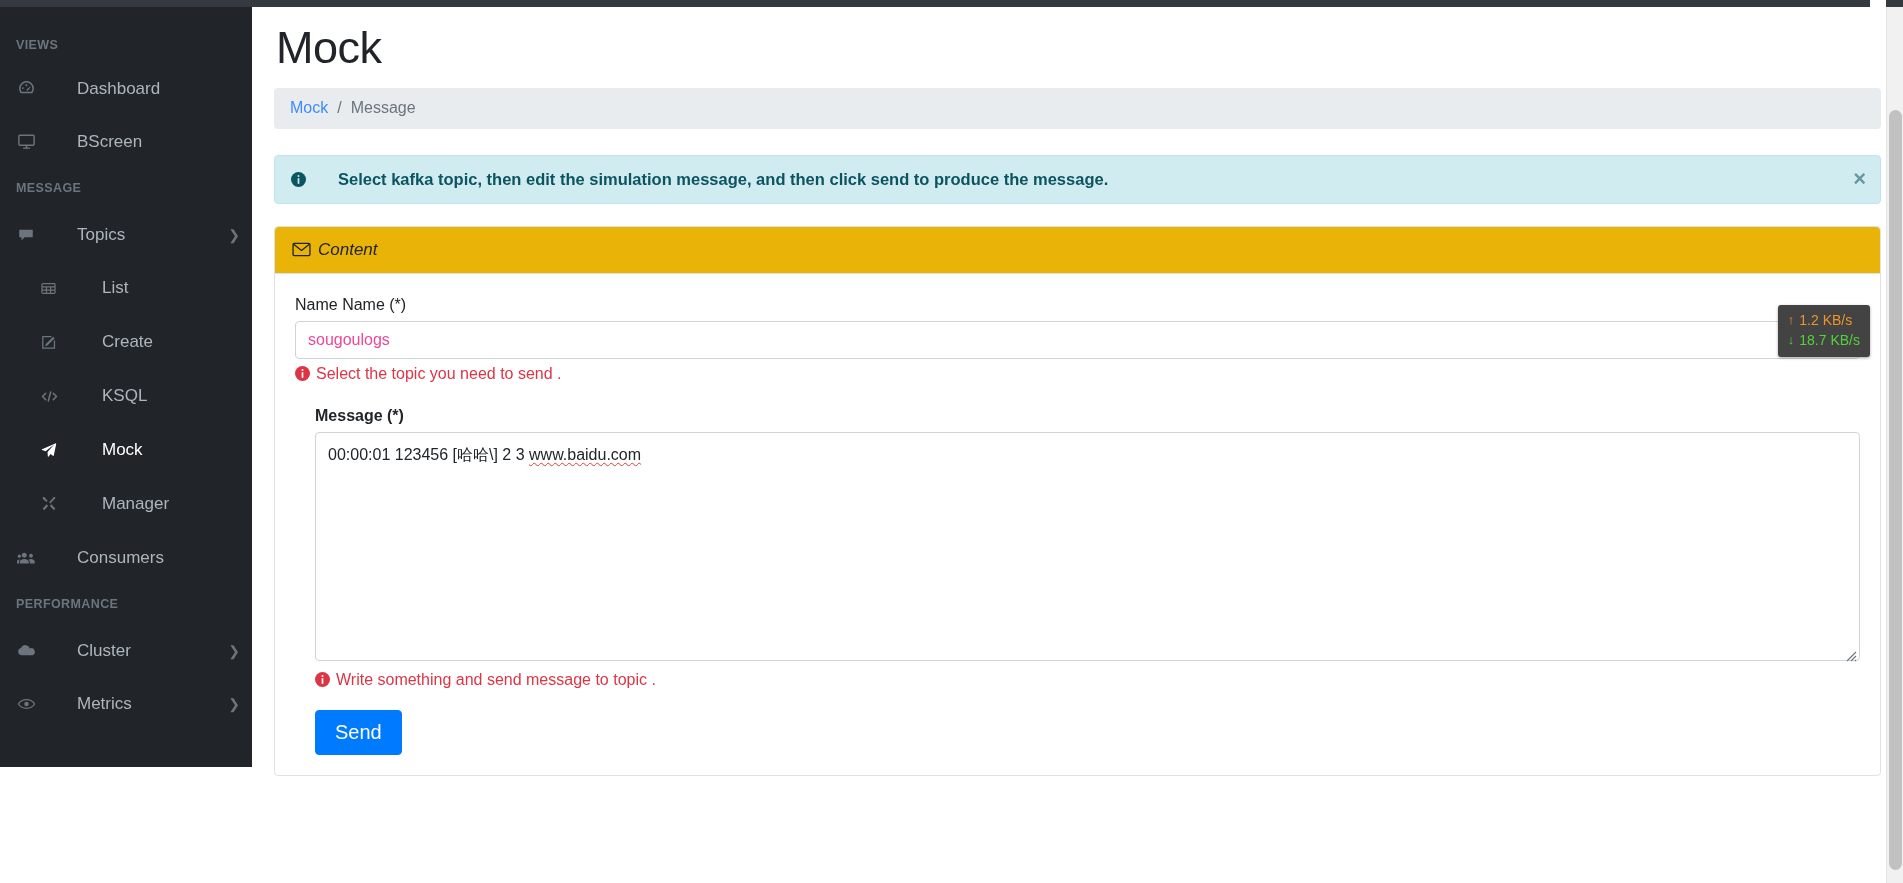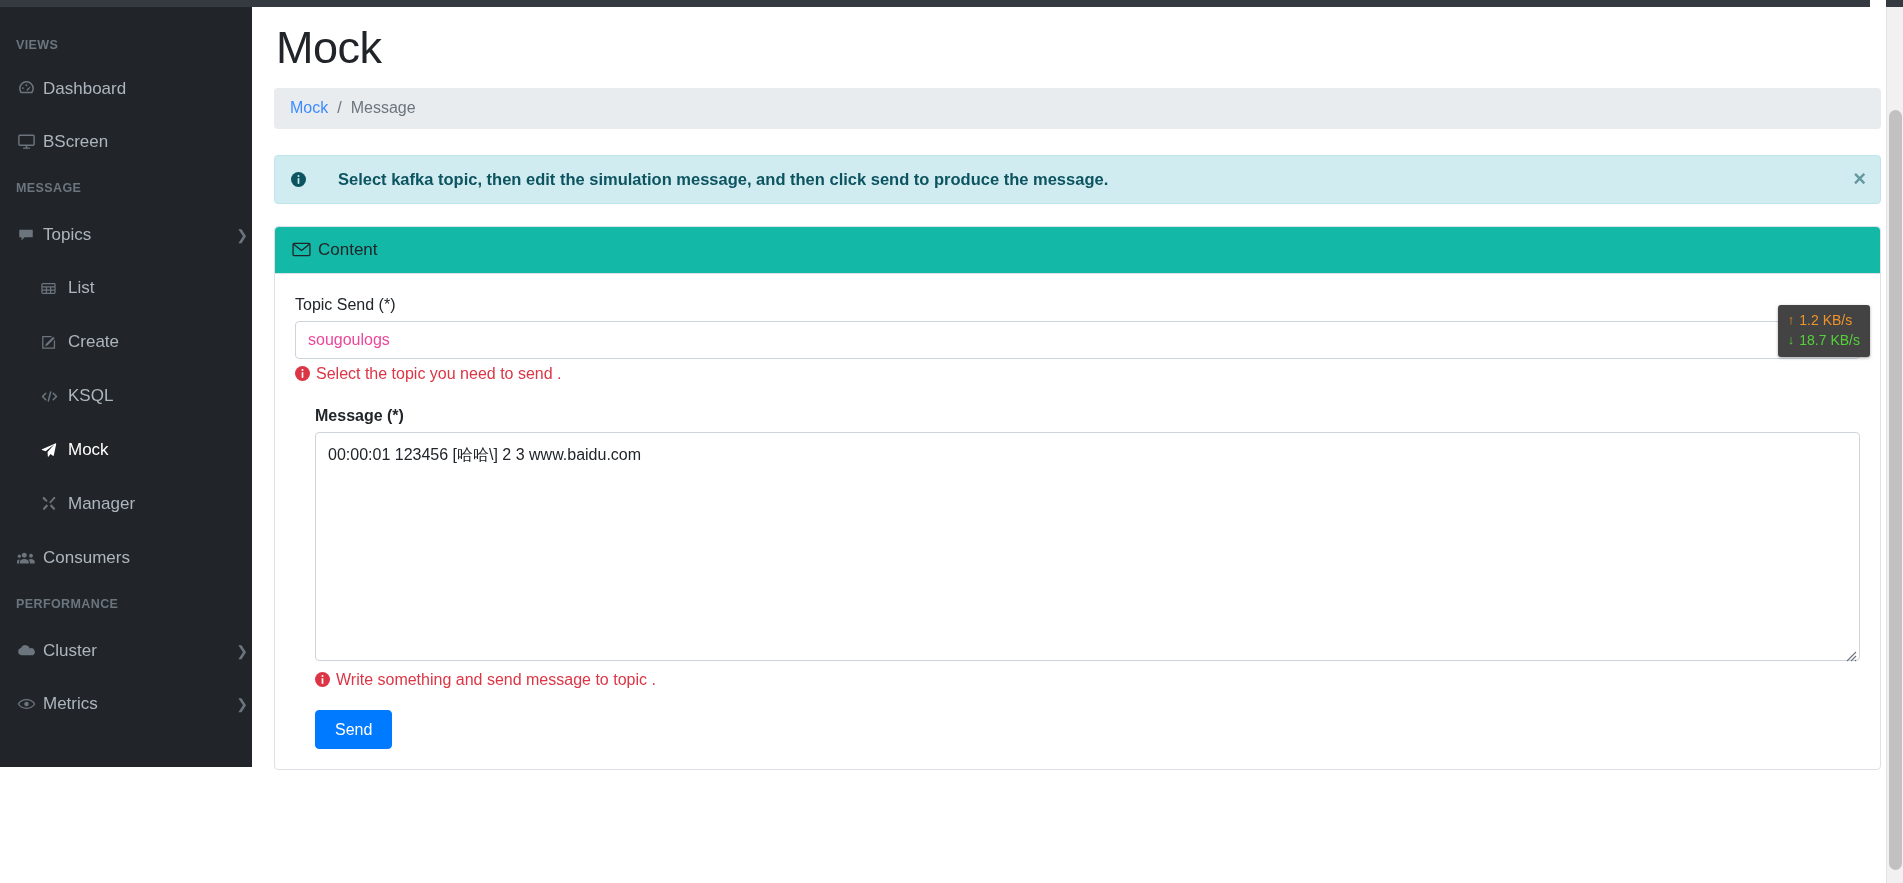--- a/index.html
+++ b/index.html
@@ -52,25 +52,26 @@
     display: flex;
     align-items: center;
   }
   .nav-section-title.first { height: 55px; align-items: flex-end; padding-bottom: 10px; }
 
   .nav-item {
     display: flex;
     align-items: center;
     height: 53px;
     padding-left: 17px;
-    padding-right: 4px;
+    padding-right: 12px;
     color: #adb5bd;
     font-size: 17px;
     cursor: pointer;
     position: relative;
+    gap: 34px;
   }
   .nav-item .ico {
     width: 26px;
     min-width: 26px;
     display: inline-flex;
     align-items: center;
     justify-content: flex-start;
     color: #6c757d;
   }
   .nav-item .lbl { flex: 1; white-space: nowrap; }
@@ -156,29 +157,30 @@
     font-family: "Liberation Sans", sans-serif;
   }
 
   .card {
     margin-top: 22px;
     border: 1px solid #dee2e6;
     border-radius: 4px;
     background: #ffffff;
   }
   .card-head {
-    background: #14b8a6;
+    background: #eab308;
     border-bottom: 1px solid #dee2e6;
     height: 47px;
     display: flex;
     align-items: center;
     padding: 0 17px;
     font-size: 17px;
     color: #212529;
     border-radius: 4px 4px 0 0;
+    font-style: italic;
   }
   .card-head .mail-ico { margin-right: 7px; display: inline-flex; align-items: center; }
 
   .card-body { padding: 22px 20px 20px 20px; }
 
   .form-label {
     font-size: 16px;
     color: #212529;
     margin-bottom: 7px;
     display: block;
@@ -245,40 +247,41 @@
     position: absolute;
     top: 11px;
     left: 13px;
     font-size: 16px;
     color: #212529;
     line-height: 1.45;
     pointer-events: none;
     white-space: pre;
   }
   .ta-overlay .spell {
+    text-decoration: underline;
     text-decoration-color: #e03b3b;
     text-decoration-style: wavy;
     text-decoration-thickness: 1px;
     text-underline-offset: 2px;
   }
   .resize-grip {
     position: absolute;
     right: 3px;
     bottom: 3px;
     width: 13px;
     height: 13px;
     pointer-events: none;
   }
 
   .btn-send {
     margin-top: 21px;
     background: #007bff;
     border: 1px solid #007bff;
     color: #ffffff;
-    font-size: 16px;
+    font-size: 20px;
     border-radius: 4px;
     padding: 8px 19px;
     cursor: pointer;
     font-family: "Liberation Sans", sans-serif;
     line-height: 1.35;
   }
 
   
   .net-speed {
     position: absolute;
@@ -492,21 +495,21 @@
           <svg width="19" height="15" viewBox="0 0 20 16" fill="none" stroke="#212529" stroke-width="1.4">
             <rect x="1" y="1.4" width="18" height="13.2" rx="1.2"></rect>
             <path d="M1.6 2.4L10 9l8.4-6.6" stroke-linejoin="round"></path>
           </svg>
         </span>
         <span>Content</span>
       </div>
 
       <div class="card-body">
 
-        <label class="form-label">Topic Send (*)</label>
+        <label class="form-label">Name Name (*)</label>
 
         <div class="select-wrap">
           <select class="form-select">
             <option>sougoulogs</option>
           </select>
           <span class="select-caret"></span>
         </div>
 
         <div class="help-danger">
           <span class="hico">

